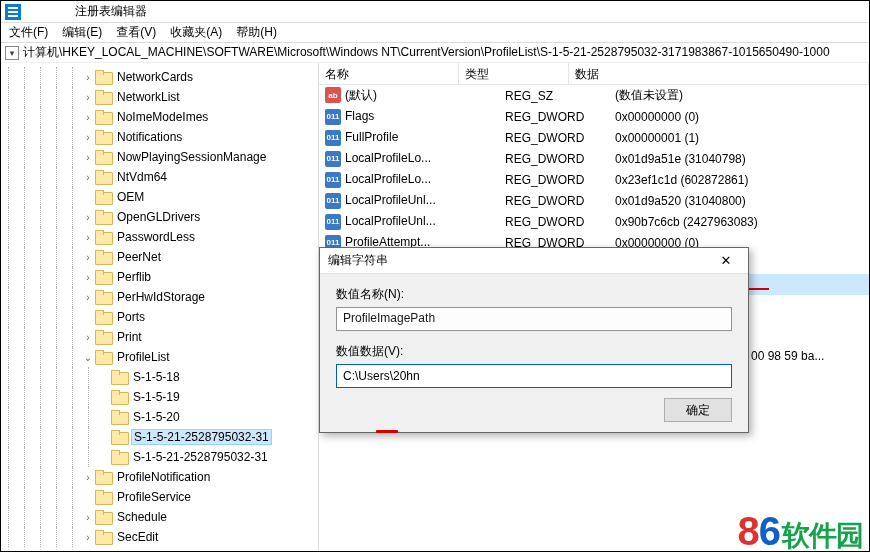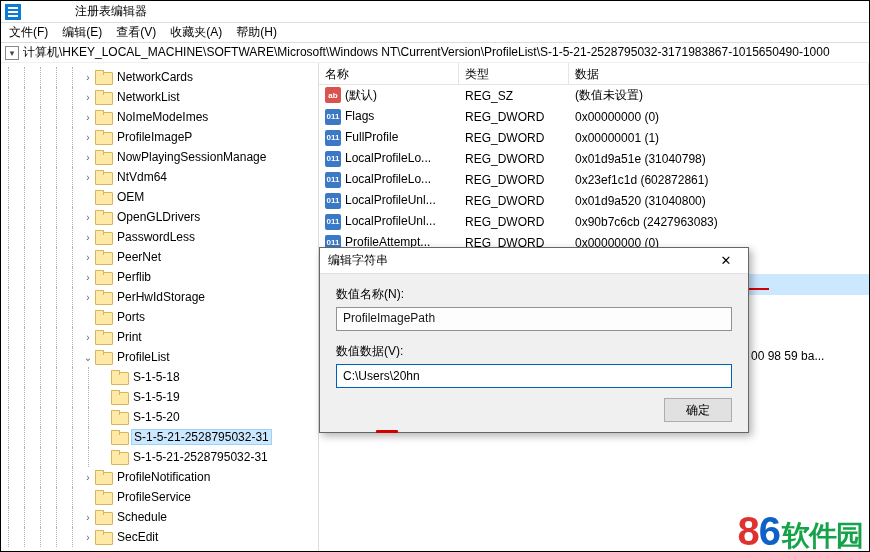--- a/index.html
+++ b/index.html
@@ -42,21 +42,21 @@
   .cols div { padding:3px 6px; font-size:12px; border-right:1px solid #e5e5e5; }
   .col-name { width: 140px; }
   .col-type { width: 110px; }
   .col-data { flex:1; }
 
   .rows { }
   .row { display:flex; height:21px; align-items:center; white-space:nowrap; }
   .row.selected { background:#cce8ff; }
   .row .c { padding:0 6px; overflow:hidden; text-overflow:ellipsis; }
   .row .c.name { width:140px; display:flex; align-items:flex-start; gap:4px; }
-  .row .c.type { width:110px; }
+  .row .c.type { width:110px;margin-left:40px; }
   .row .c.data { flex:1; }
   .row .ricon { width:16px; height:16px; flex:none; border-radius:2px; display:flex; align-items:center; justify-content:center; font-size:8px; font-weight:bold; color:#fff; }
   .ricon.sz { background:#d9534f; }
   .ricon.bin { background:#3b78c5; }
 
   
   .redline { position:absolute; height:2px; background:#d40000; }
 
   
   .dialog { position:absolute; left:318px; top:246px; width:430px; border:1px solid #666; background:#f0f0f0; box-shadow:3px 3px 8px rgba(0,0,0,.3); }
@@ -145,21 +145,21 @@
         <div class="tree-item">
           <span class="guides">
             <span class="g"></span>
             <span class="g"></span>
             <span class="g"></span>
             <span class="g"></span>
             <span class="g"></span>
           </span>
           <span class="chev">›</span>
           <span class="folder"></span>
-          <span class="label">ProfileImageP</span>
+          <span class="label">Notifications</span>
         </div>
         <div class="tree-item">
           <span class="guides">
             <span class="g"></span>
             <span class="g"></span>
             <span class="g"></span>
             <span class="g"></span>
             <span class="g"></span>
           </span>
           <span class="chev">›</span>

